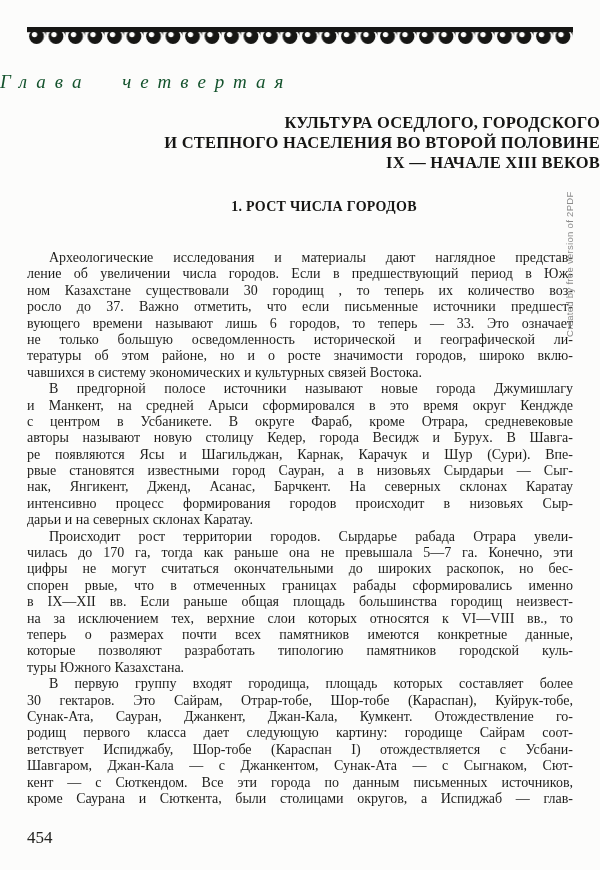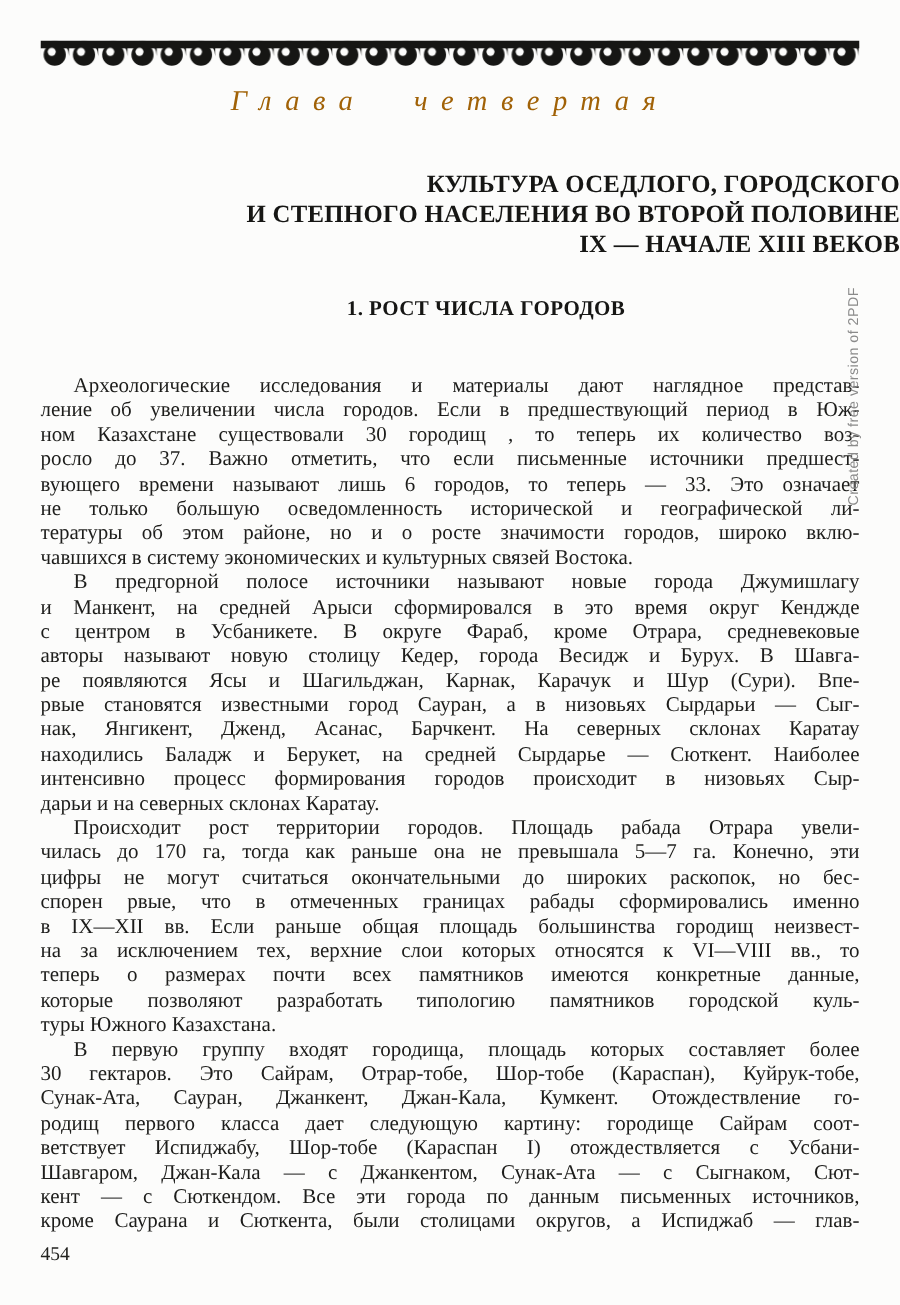--- a/index.html
+++ b/index.html
@@ -23,28 +23,28 @@
     left: 27px;
     top: 27px;
     width: 546px;
     height: 17px;
   }
 
   
   .chapter {
     position: absolute;
     left: 0;
-    top: 57px;
+    top: 71px;
     width: 100%;
-    text-align: center;
+    text-align: left;
     font-style: italic;
     font-size: 19px;
     letter-spacing: 9px;
     word-spacing: 18px;
-    color: #a16207;
+    color: #14532d;
     white-space: nowrap;
   }
 
   
   .title {
     position: absolute;
     left: 0;
     top: 113px;
     width: 100%;
     text-align: right;
@@ -87,21 +87,21 @@
     overflow: hidden;
   }
   .line.indent { text-indent: 22px; }
   .line.last { text-align-last: left; }
 
   
   .page-number {
     position: absolute;
     left: 27px;
     top: 828px;
-    font-size: 13px;
+    font-size: 17px;
     color: #22221f;
   }
 
   
   .watermark {
     position: absolute;
     left: 564px;
     top: 182px;
     height: 165px;
     width: 16px;
@@ -151,24 +151,23 @@
       <div class="line">не только большую осведомленность исторической и географической ли-</div>
       <div class="line">тературы об этом районе, но и о росте значимости городов, широко вклю-</div>
       <div class="line last">чавшихся в систему экономических и культурных связей Востока.</div>
       <div class="line indent">В предгорной полосе источники называют новые города Джумишлагу</div>
       <div class="line">и Манкент, на средней Арыси сформировался в это время округ Кенджде</div>
       <div class="line">с центром в Усбаникете. В округе Фараб, кроме Отрара, средневековые</div>
       <div class="line">авторы называют новую столицу Кедер, города Весидж и Бурух. В Шавга-</div>
       <div class="line">ре появляются Ясы и Шагильджан, Карнак, Карачук и Шур (Сури). Впе-</div>
       <div class="line">рвые становятся известными город Сауран, а в низовьях Сырдарьи — Сыг-</div>
       <div class="line">нак, Янгикент, Дженд, Асанас, Барчкент. На северных склонах Каратау</div>
-      <div class="line">находились Баладж и Берукет, на средней Сырдарье — Сюткент. Наиболее</div>
       <div class="line">интенсивно процесс формирования городов происходит в низовьях Сыр-</div>
       <div class="line last">дарьи и на северных склонах Каратау.</div>
-      <div class="line indent">Происходит рост территории городов. Площадь рабада Отрара увели-</div>
+      <div class="line indent">Происходит рост территории городов. Сырдарье рабада Отрара увели-</div>
       <div class="line">чилась до 170 га, тогда как раньше она не превышала 5—7 га. Конечно, эти</div>
       <div class="line">цифры не могут считаться окончательными до широких раскопок, но бес-</div>
       <div class="line">спорен рвые, что в отмеченных границах рабады сформировались именно</div>
       <div class="line">в IX—XII вв. Если раньше общая площадь большинства городищ неизвест-</div>
       <div class="line">на за исключением тех, верхние слои которых относятся к VI—VIII вв., то</div>
       <div class="line">теперь о размерах почти всех памятников имеются конкретные данные,</div>
       <div class="line">которые позволяют разработать типологию памятников городской куль-</div>
       <div class="line last">туры Южного Казахстана.</div>
       <div class="line indent">В первую группу входят городища, площадь которых составляет более</div>
       <div class="line">30 гектаров. Это Сайрам, Отрар-тобе, Шор-тобе (Караспан), Куйрук-тобе,</div>

